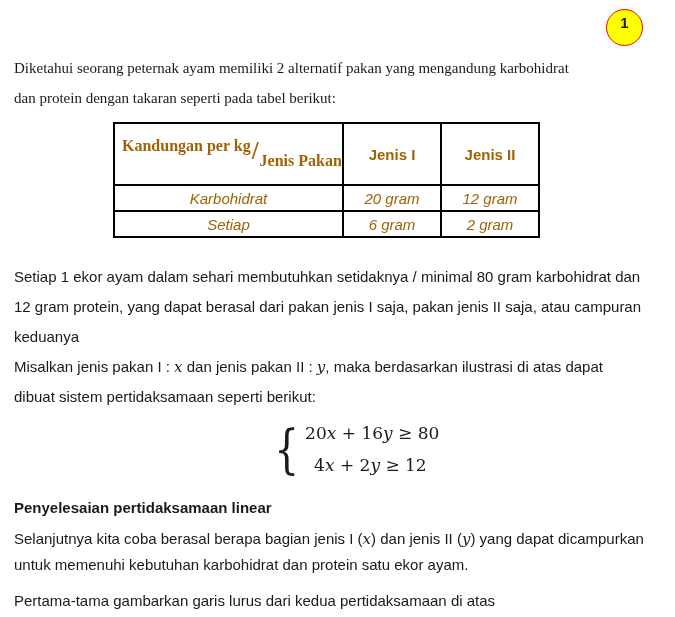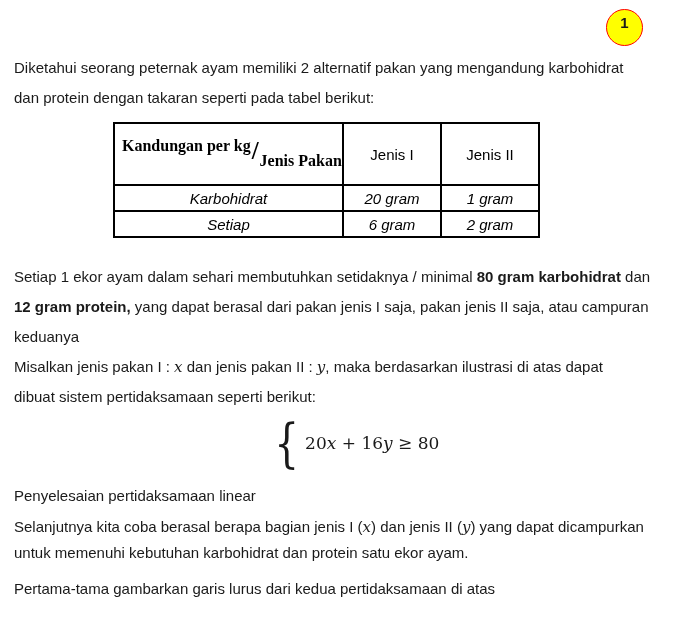--- a/index.html
+++ b/index.html
@@ -7,27 +7,27 @@
     position:relative;
     width:675px;height:617px;
     background:#ffffff;
     overflow:hidden;
     font-family:"Liberation Sans",sans-serif;
     font-size:15px;
     color:#1a1a1a;
   }
   .content{padding:0 14px;}
   .para{margin:0;line-height:30px;white-space:pre-line;}
-  .para-intro{margin-top:53px;}
+  .para-intro{margin-top:53px;font-family:Liberation Serif, serif;}
   .para-req{margin-top:24px;}
   .para-assume{}
   .para-solution{margin-top:3px;line-height:25px;}
   .para-instruction{margin-top:9px;}
-  .bold-head{margin-top:12px;font-weight:normal;}
-  b{font-weight:bold;}
+  .bold-head{margin-top:12px;font-weight:bold;}
+  b{font-weight:normal;}
   .mvar{
     font-family:"DejaVu Serif","Liberation Serif",serif;
     font-style:italic;
     font-size:15px;
   }
   
   .badge{
     position:absolute;top:9px;left:606px;
     width:37px;height:37px;border-radius:50%;
     background:#FFFF00;border:1.5px solid #FF0000;
@@ -40,38 +40,38 @@
   .feed-table{
     border-collapse:collapse;
     margin:9px 0 0 99px;
     table-layout:fixed;
   }
   .feed-table td{
     border:2px solid #000000;
     text-align:center;
     vertical-align:middle;
     font-size:15px;
-    color:#000000;
+    color:#a16207;
     padding:0;
   }
   .feed-table .th1{
     width:220px;height:52px;
     text-align:left;
     font-family:"Liberation Serif","DejaVu Serif",serif;
     font-weight:bold;font-size:16px;
     padding:0 0 8px 7px;
   }
   .h-top{position:relative;top:-7px;}
   .h-slash{
     font-family:"Liberation Serif",serif;
     font-weight:bold;font-size:25px;
     position:relative;top:1px;padding:0 1px;
   }
   .h-low{position:relative;top:8px;}
-  .feed-table .thc{width:96px;font-weight:normal;border-radius:23px;}
+  .feed-table .thc{width:96px;font-weight:bold;border-radius:23px;}
   .feed-table .data-row td{height:24px;font-style:italic;}
   
   .math-block{
     display:flex;align-items:center;
     margin:5px 0 0 256px;
     font-family:"DejaVu Serif","Liberation Serif",serif;
     font-size:17px;color:#1a1a1a;
   }
   .brace{
     font-family:"DejaVu Serif",serif;
@@ -101,41 +101,42 @@
     <table class="feed-table">
       <tbody>
         <tr>
           <td class="th1"><span class="h-top">Kandungan per kg</span><span class="h-slash">/</span><span class="h-low">Jenis Pakan</span></td>
           <td class="thc">Jenis I</td>
           <td class="thc">Jenis II</td>
         </tr>
         <tr class="data-row">
           <td>Karbohidrat</td>
           <td>20 gram</td>
-          <td>1 gram</td>
+          <td>12 gram</td>
         </tr>
         <tr class="data-row">
           <td>Setiap</td>
           <td>6 gram</td>
           <td>2 gram</td>
         </tr>
       </tbody>
     </table>
 
     <p class="para para-req"><span>Setiap 1 ekor ayam dalam sehari membutuhkan setidaknya / minimal </span><b>80 gram karbohidrat</b><span> dan
 </span><b>12 gram protein,</b><span> yang dapat berasal dari pakan jenis I saja, pakan jenis II saja, atau campuran
 keduanya</span></p>
 
     <p class="para para-assume"><span>Misalkan jenis pakan I : </span><span class="mvar">x</span><span>  dan jenis pakan II : </span><span class="mvar">y</span><span>, maka berdasarkan ilustrasi di atas dapat
 dibuat sistem pertidaksamaan seperti berikut:</span></p>
 
     <div class="math-block">
       <span class="brace">{</span>
       <div class="math-lines">
         <div class="mline"><span>20</span><span class="mvar">x</span><span> + 16</span><span class="mvar">y</span><span> ≥ 80</span></div>
+        <div class="mline mline2"><span>4</span><span class="mvar">x</span><span> + 2</span><span class="mvar">y</span><span> ≥ 12</span></div>
       </div>
     </div>
 
     <p class="para bold-head">Penyelesaian pertidaksamaan linear</p>
 
     <p class="para para-solution"><span>Selanjutnya kita coba berasal berapa bagian jenis I (</span><span class="mvar">x</span><span>) dan jenis II (</span><span class="mvar">y</span><span>) yang dapat dicampurkan
 untuk memenuhi kebutuhan karbohidrat dan protein satu ekor ayam.</span></p>
 
     <p class="para para-instruction">Pertama-tama gambarkan garis lurus dari kedua pertidaksamaan di atas</p>
 

